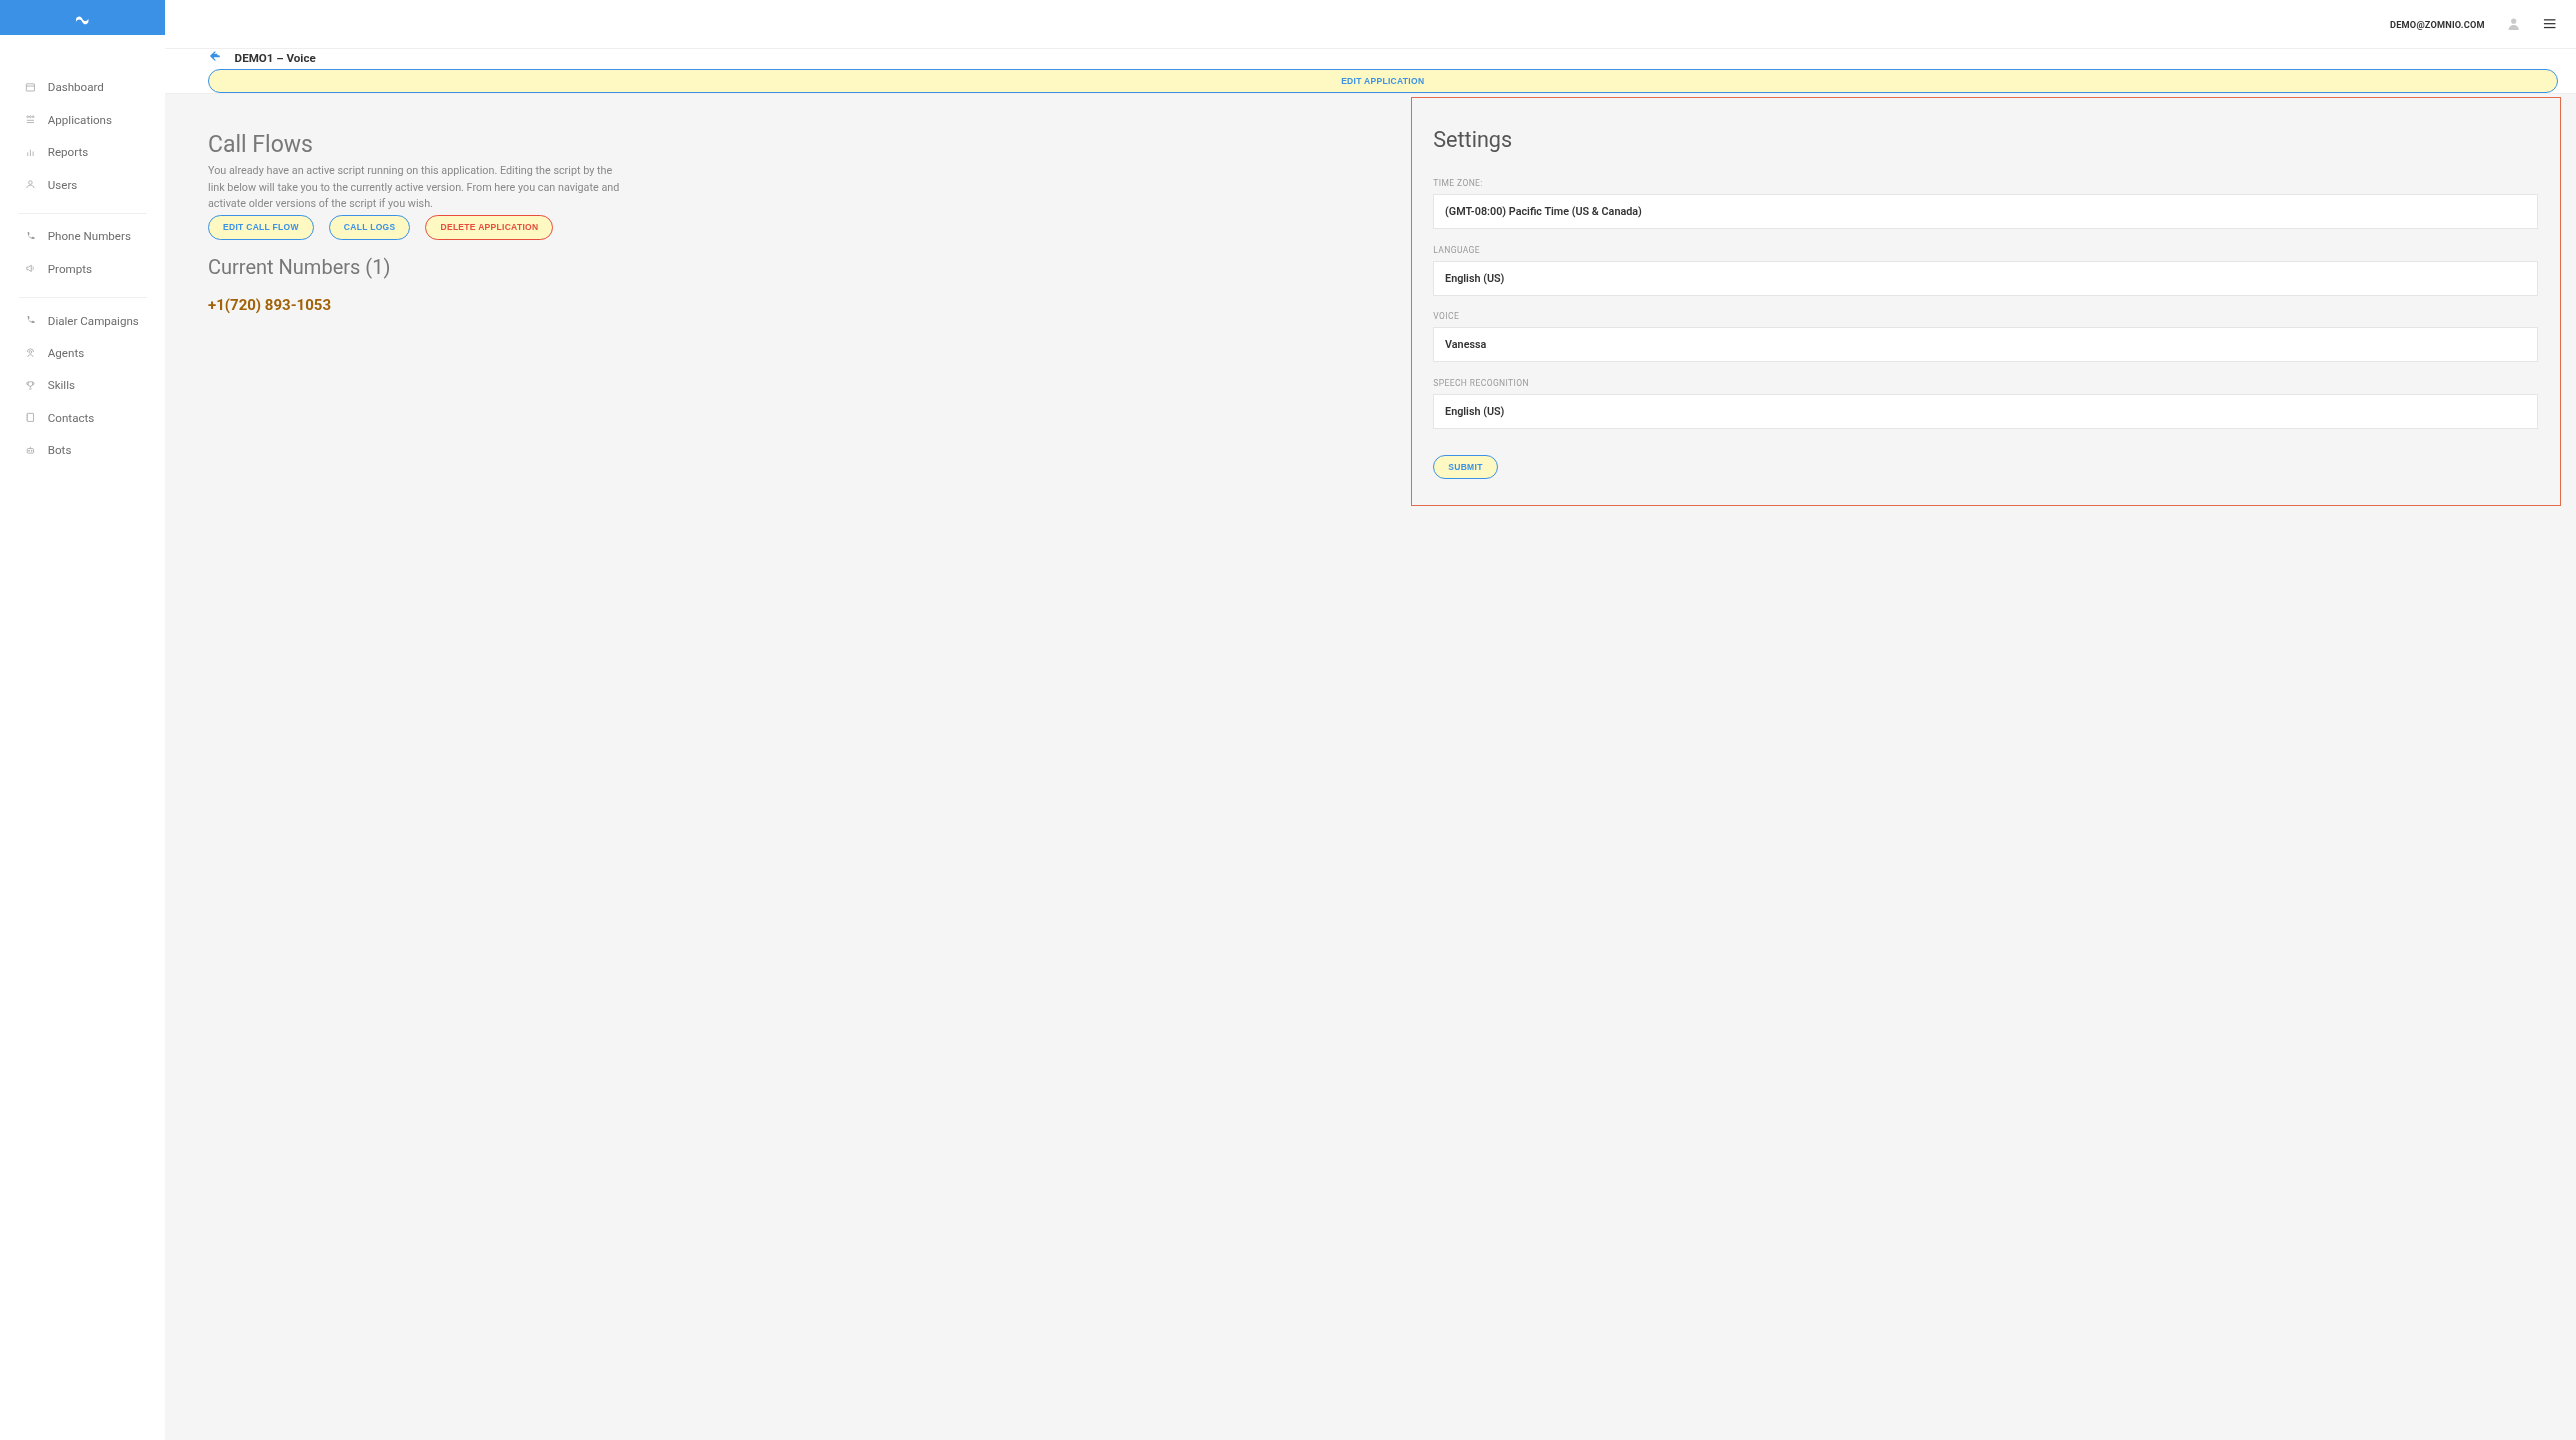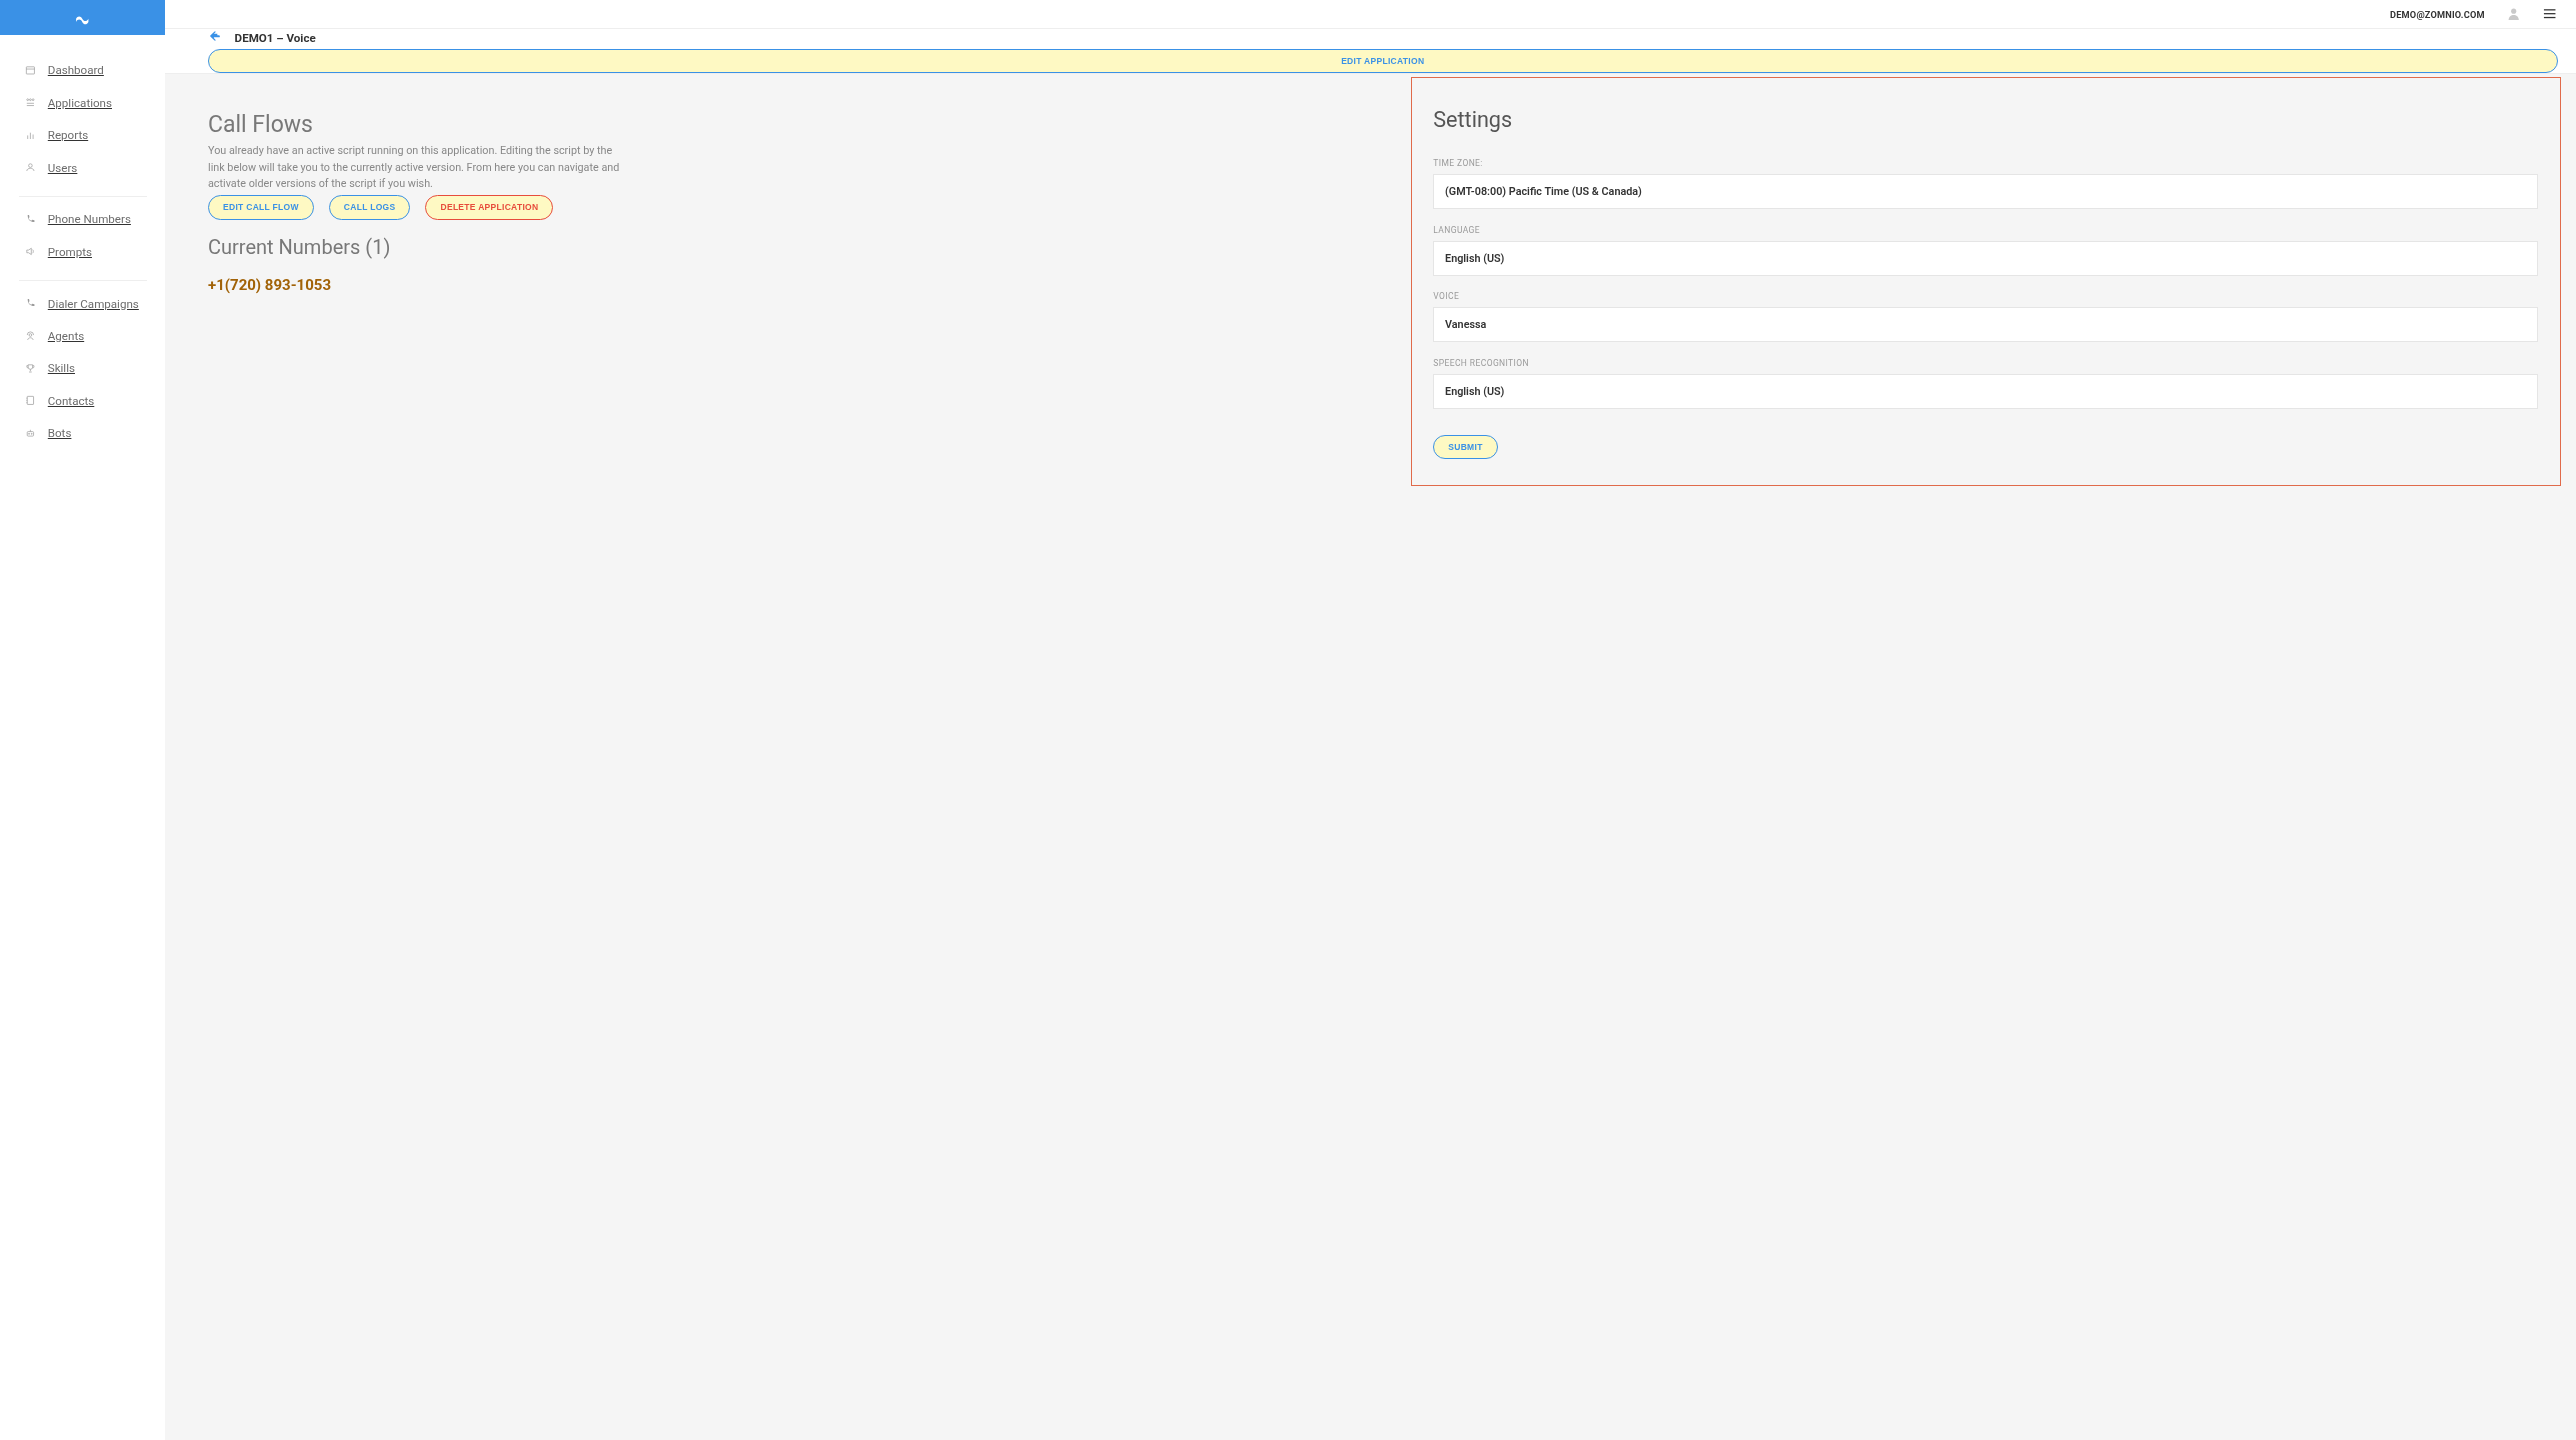--- a/index.html
+++ b/index.html
@@ -24,22 +24,21 @@
   }
   .logo-box {
     height: 35px;
     background: #3a91e6;
     display: flex;
     align-items: center;
     justify-content: center;
   }
   .logo-box svg { width: 18.5px; height: 18.5px; fill: #fff; }
   .nav {
-    padding: 13px 0 0 0;
-    text-decoration: underline;
+    padding: 30px 0 0 0;
   }
   .nav-section {
     margin: 0 18.5px;
     border-bottom: 0.8px solid #eee;
     padding: 6.2px 0 12.3px 0;
   }
   .nav-section:last-child { border-bottom: none; }
   .nav-item {
     display: flex;
     align-items: center;
@@ -57,21 +56,21 @@
   .nav-icon svg { width: 10.8px; height: 10.8px; stroke: currentColor; fill: none; stroke-width: 1.6; }
 
   
   .main {
     flex: 1;
     display: flex;
     flex-direction: column;
     background: #fff;
   }
   .topbar {
-    height: 29px;
+    height: 49px;
     display: flex;
     align-items: center;
     justify-content: flex-end;
     padding: 0 18.5px;
     border-bottom: 0.8px solid #eee;
     gap: 21px;
   }
   .user-email {
     font-size: 9.2px;
     font-weight: 700;

